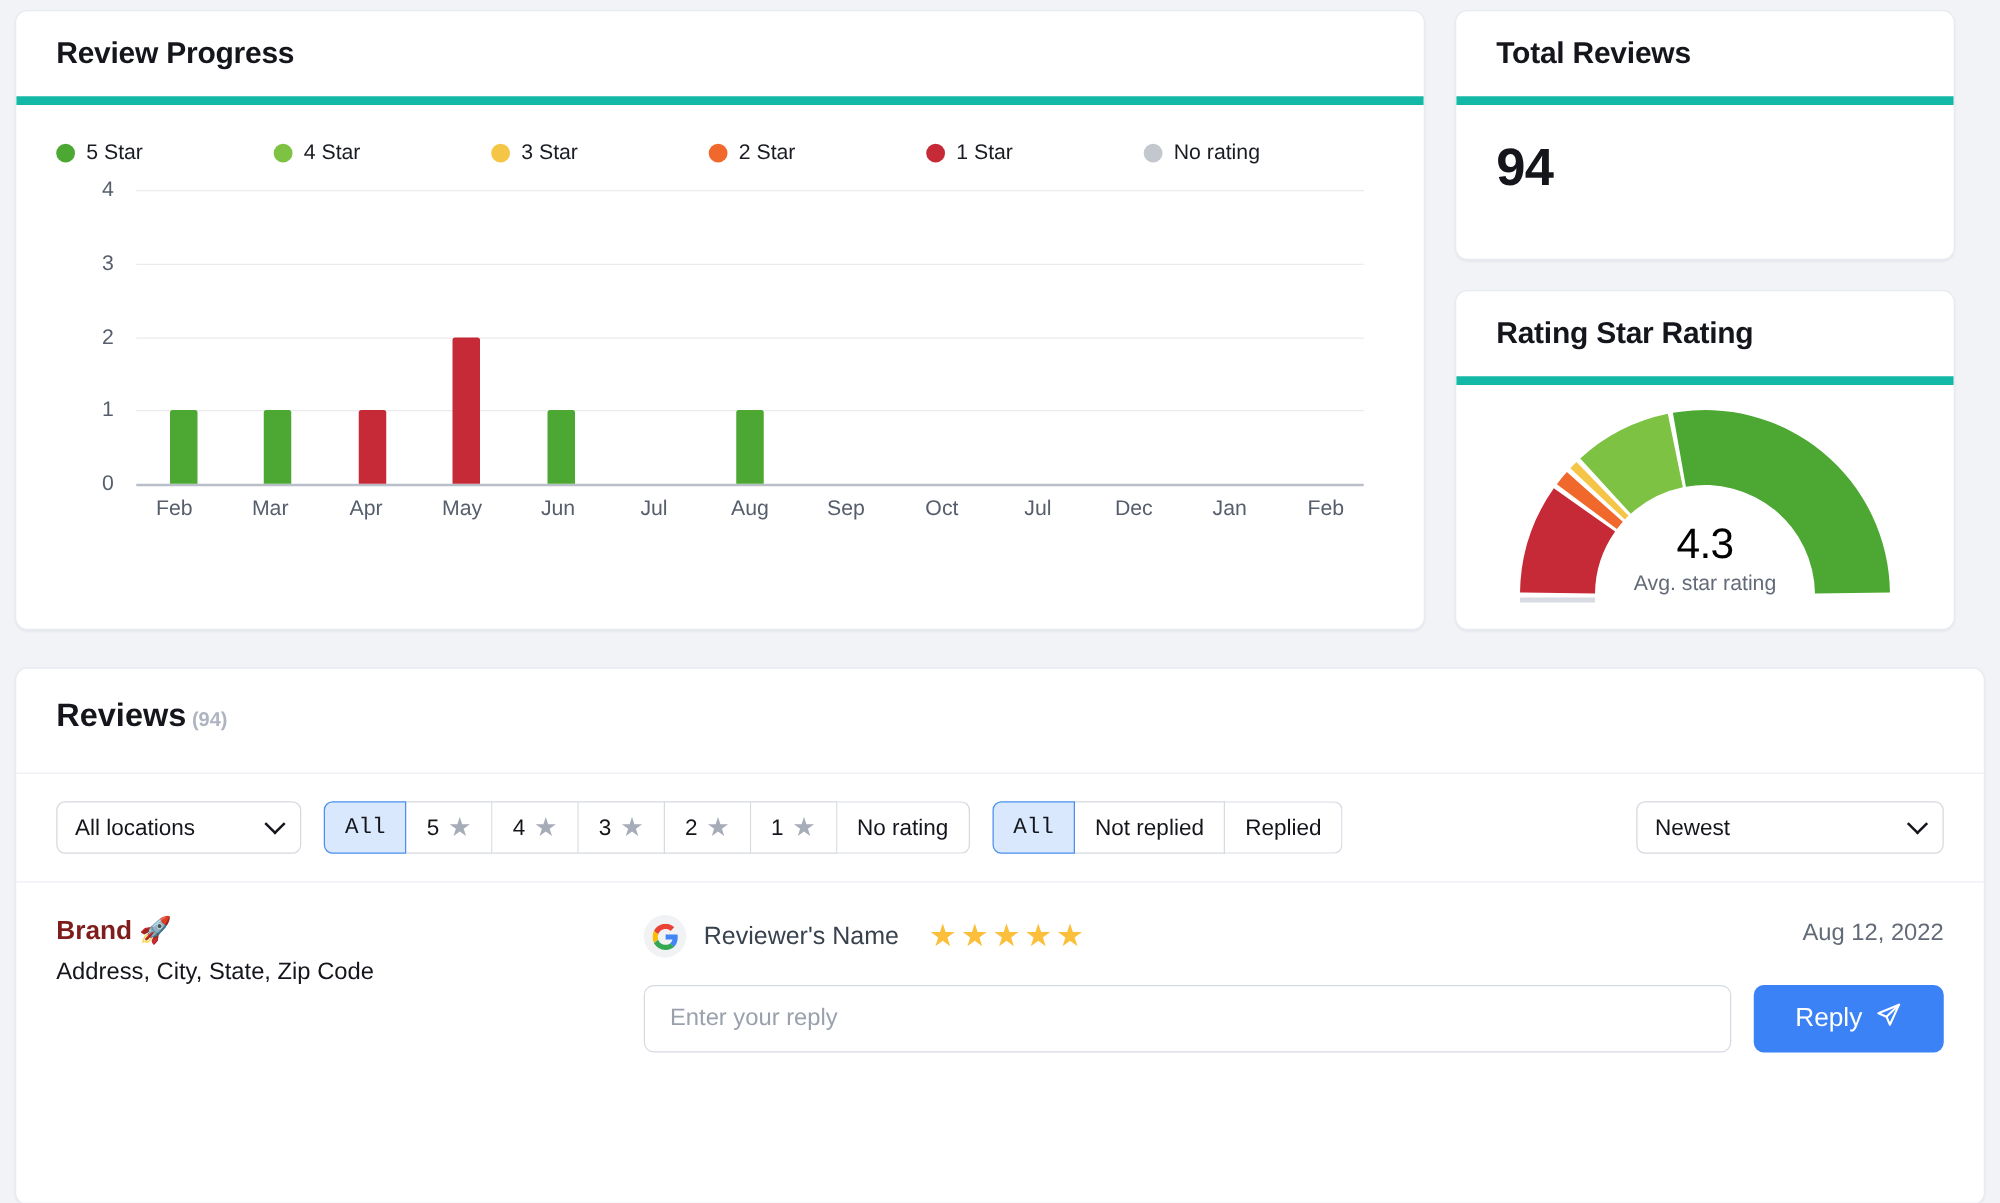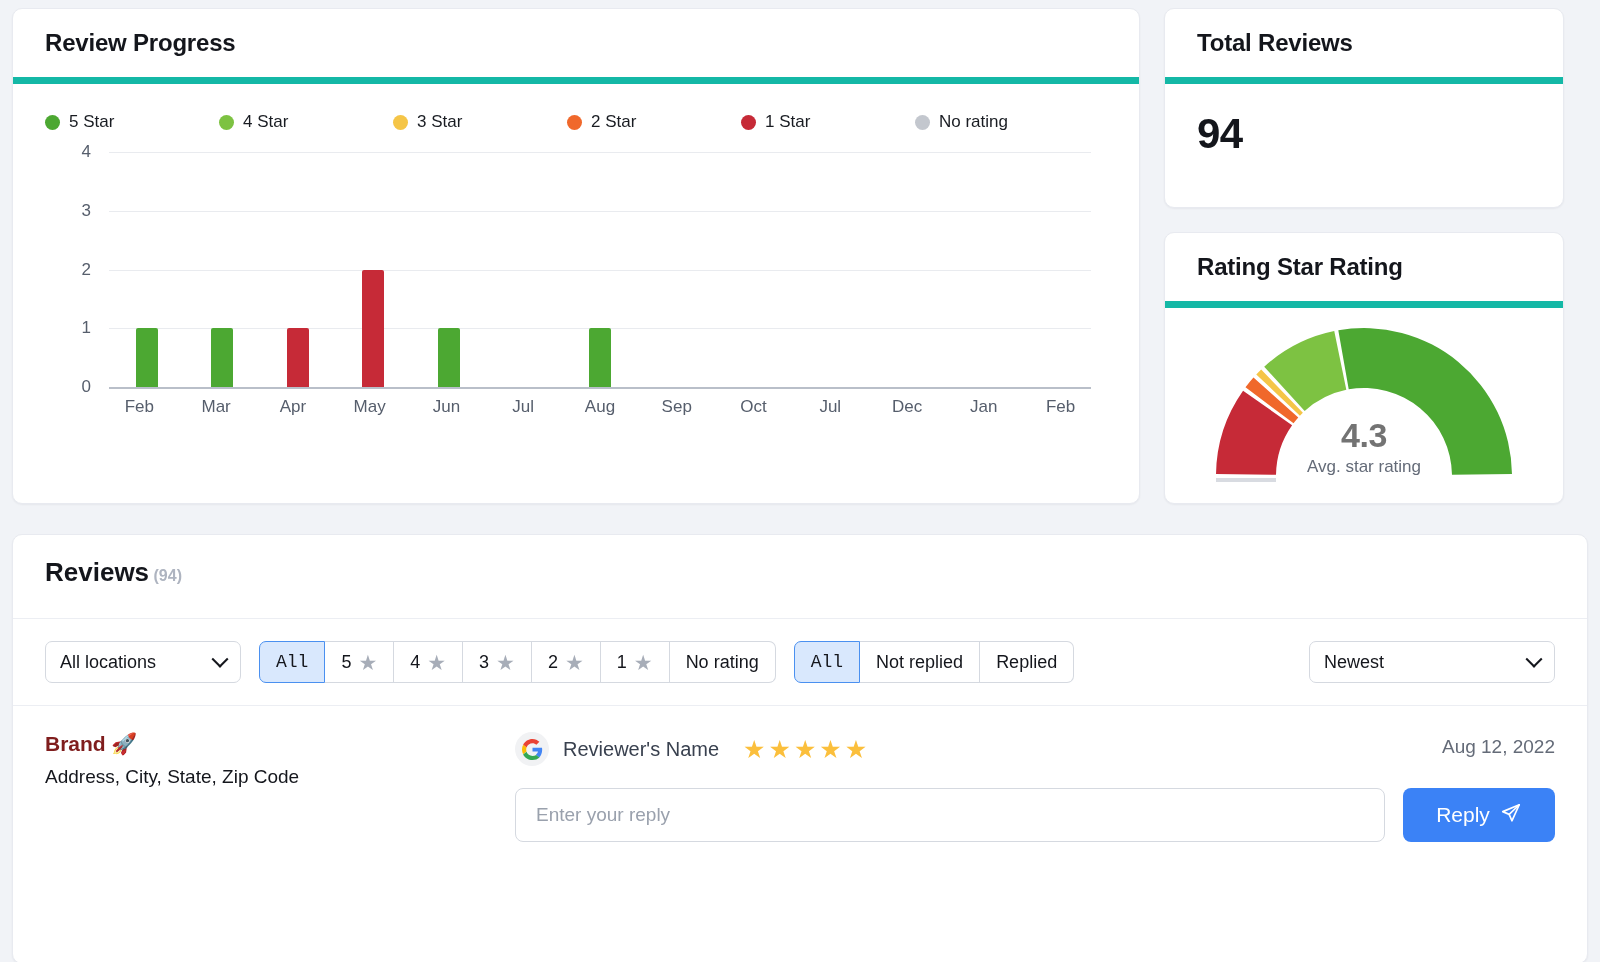--- a/index.html
+++ b/index.html
@@ -117,21 +117,21 @@
   
   .gauge-card { height: 272px; }
   .gauge-body { position: relative; height: 200px; }
   .gauge-svg { position: absolute; left: 50%; transform: translateX(-50%); top: 8px; }
   .gauge-center {
     position: absolute;
     left: 0; right: 0; top: 108px;
     text-align: center;
   }
   .gauge-value {
-    font-size: 34px; font-weight: 700; color: #737373; letter-spacing: -0.5px;
+    font-size: 34px; font-weight: 400; color: #000000; letter-spacing: -0.5px;
   }
   .gauge-label { font-size: 17px; color: #646b78; margin-top: 2px; }
 
   
   .reviews-card {
     position: absolute;
     left: 12px; top: 534px;
     width: 1576px;
     height: 430px;
   }

